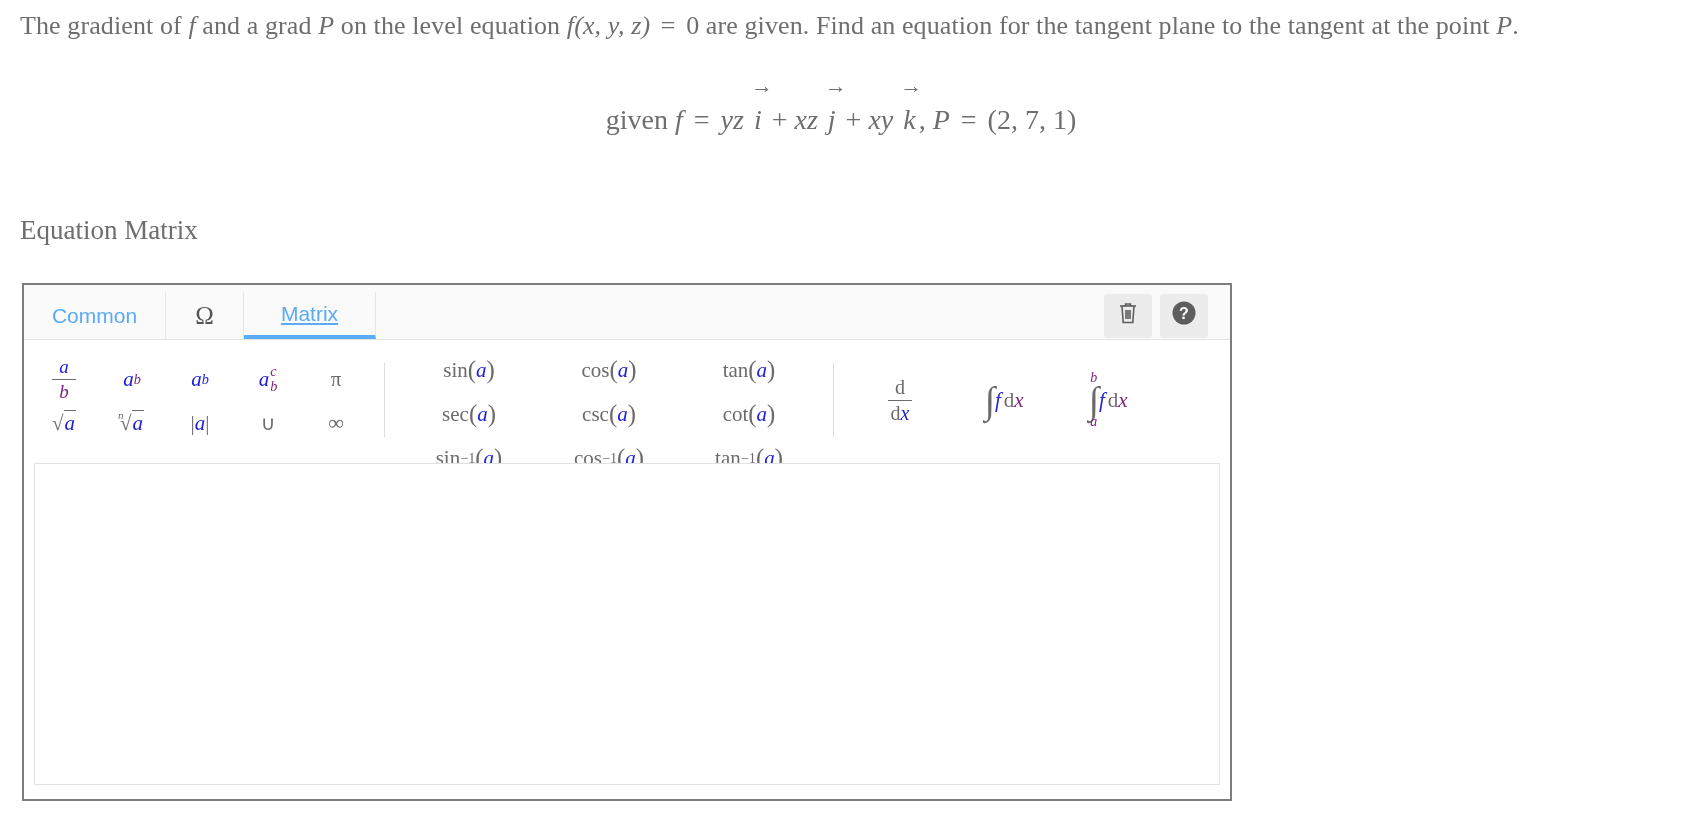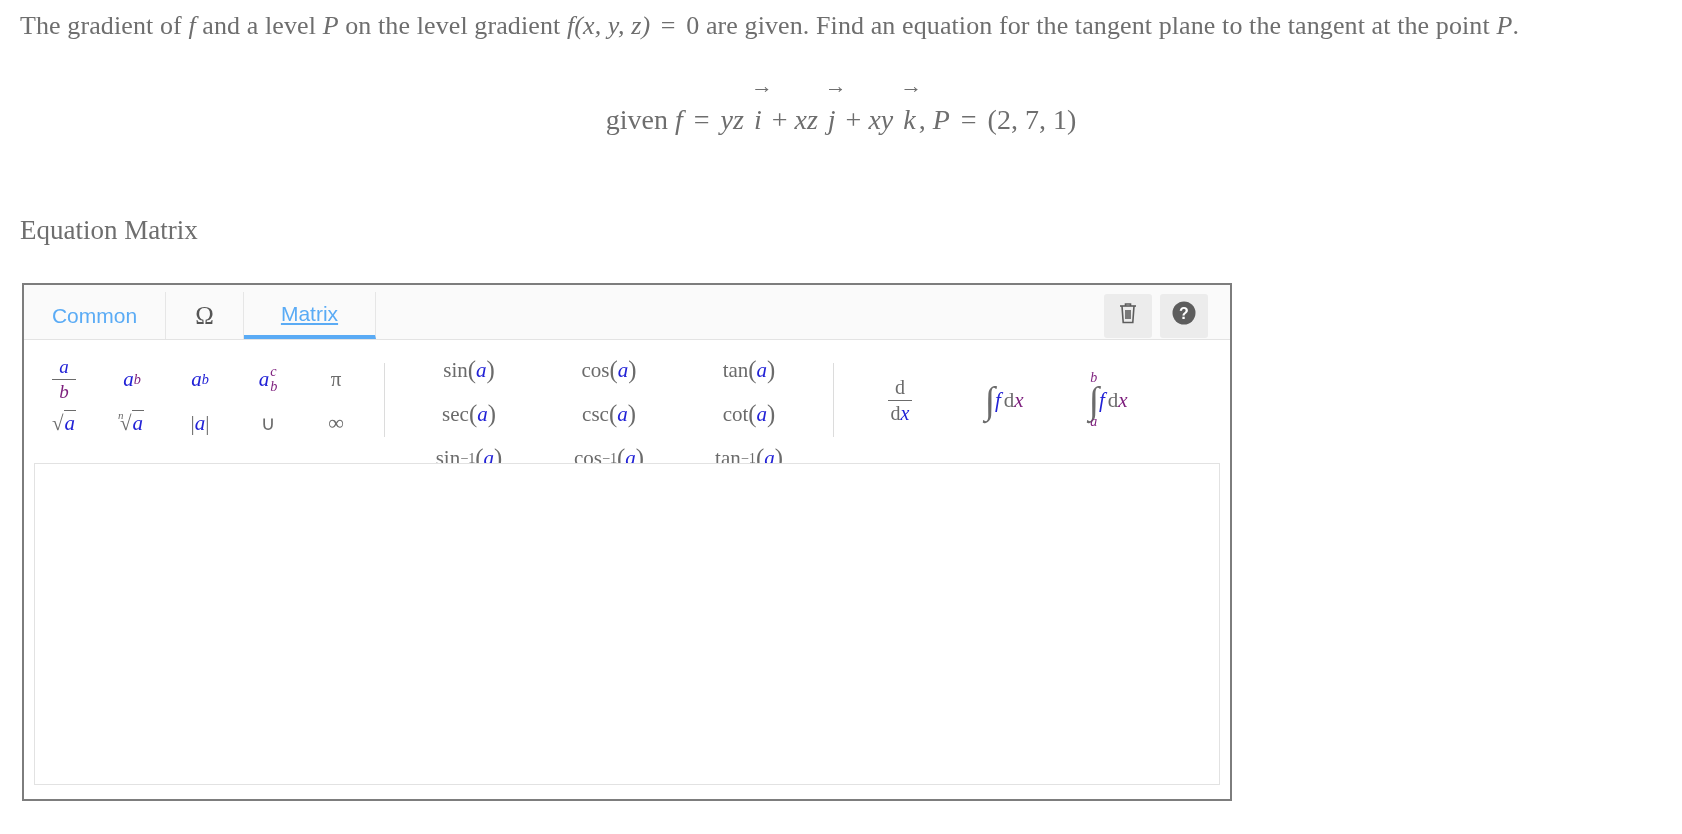--- a/index.html
+++ b/index.html
@@ -221,23 +221,23 @@
     box-sizing: border-box;
     cursor: text;
   }
 </style>
 </head>
 <body>
 
 <div class="question">
   <span>The gradient of</span>
   <span class="mi">f</span>
-  <span>and a level</span>
+  <span>and a grad</span>
   <span class="mi">P</span>
-  <span>on the level gradient</span>
+  <span>on the level equation</span>
   <span class="mi">f</span><span class="mi">(x, y, z)</span>
   <span class="mo-eq">=</span>
   <span>0</span>
   <span>are given. Find an equation for the tangent plane to the tangent at the point</span>
   <span class="mi">P</span><span>.</span>
 </div>
 
 <div class="formula">
   <span>given</span>
   <span class="mi">f</span>

